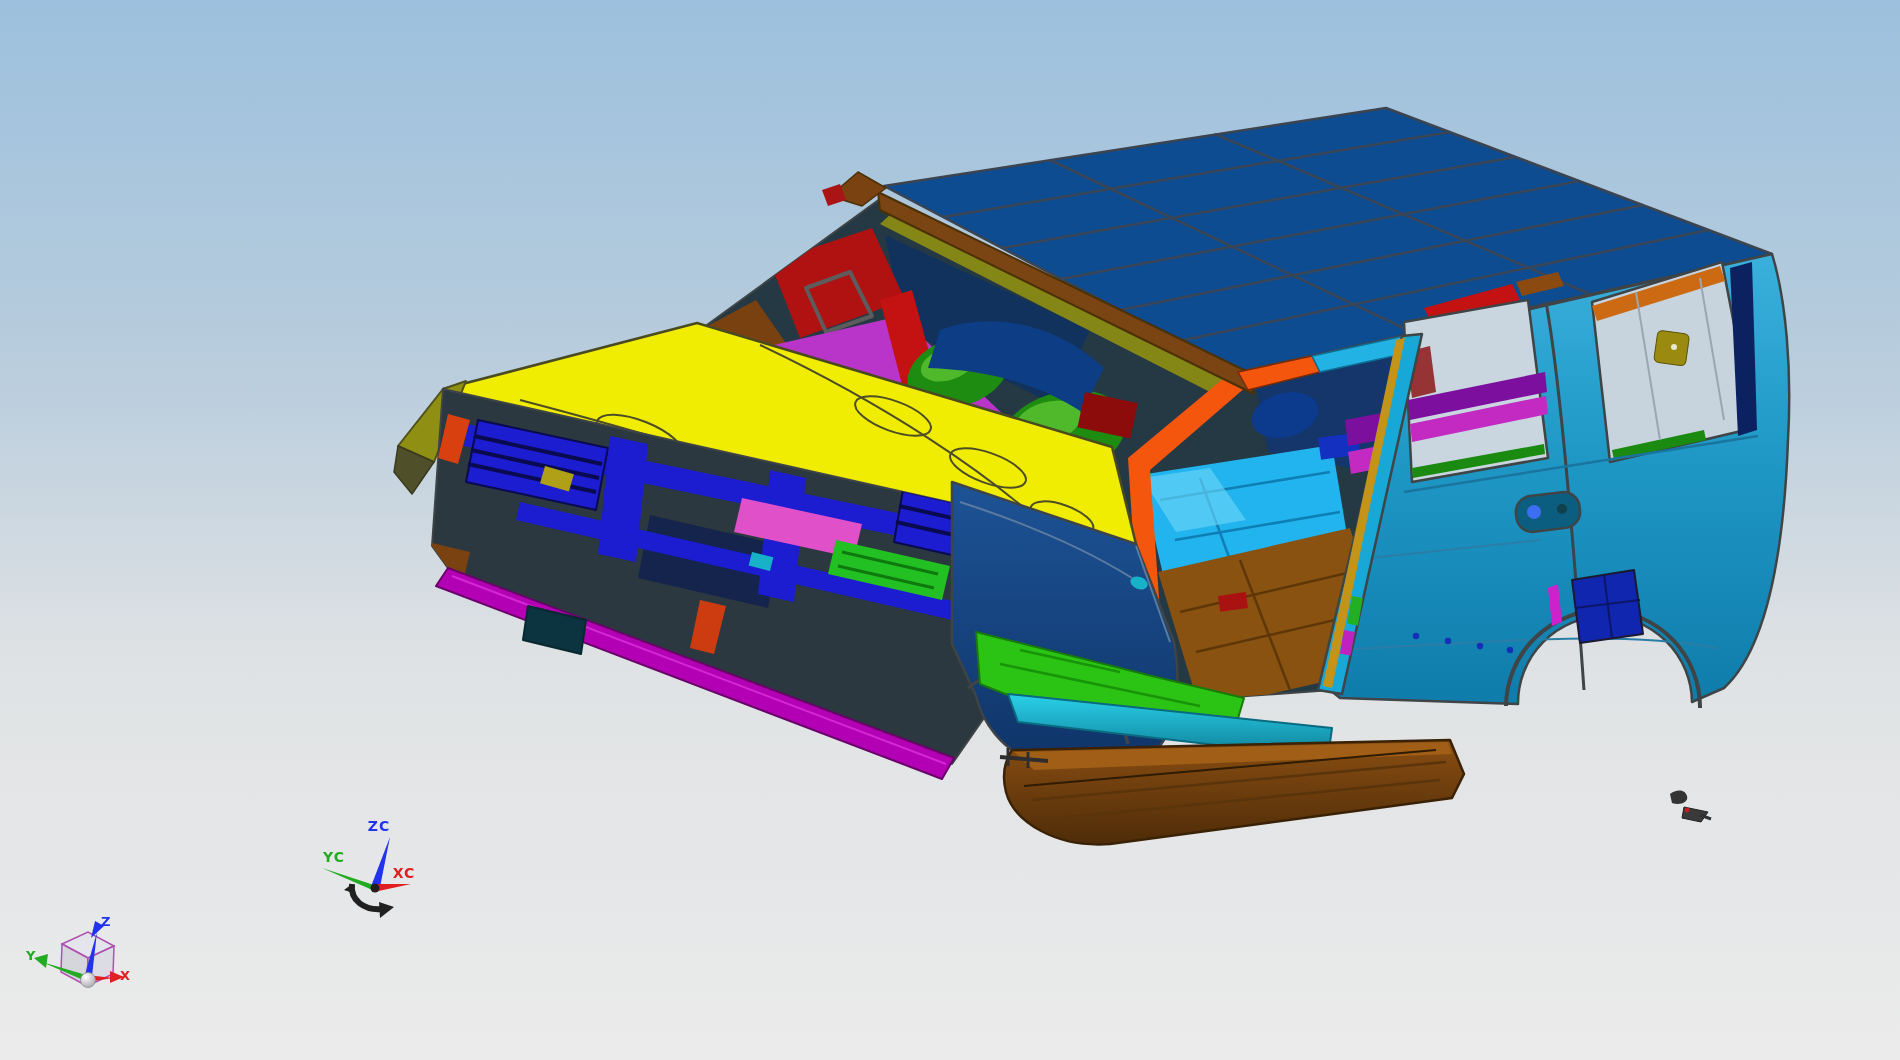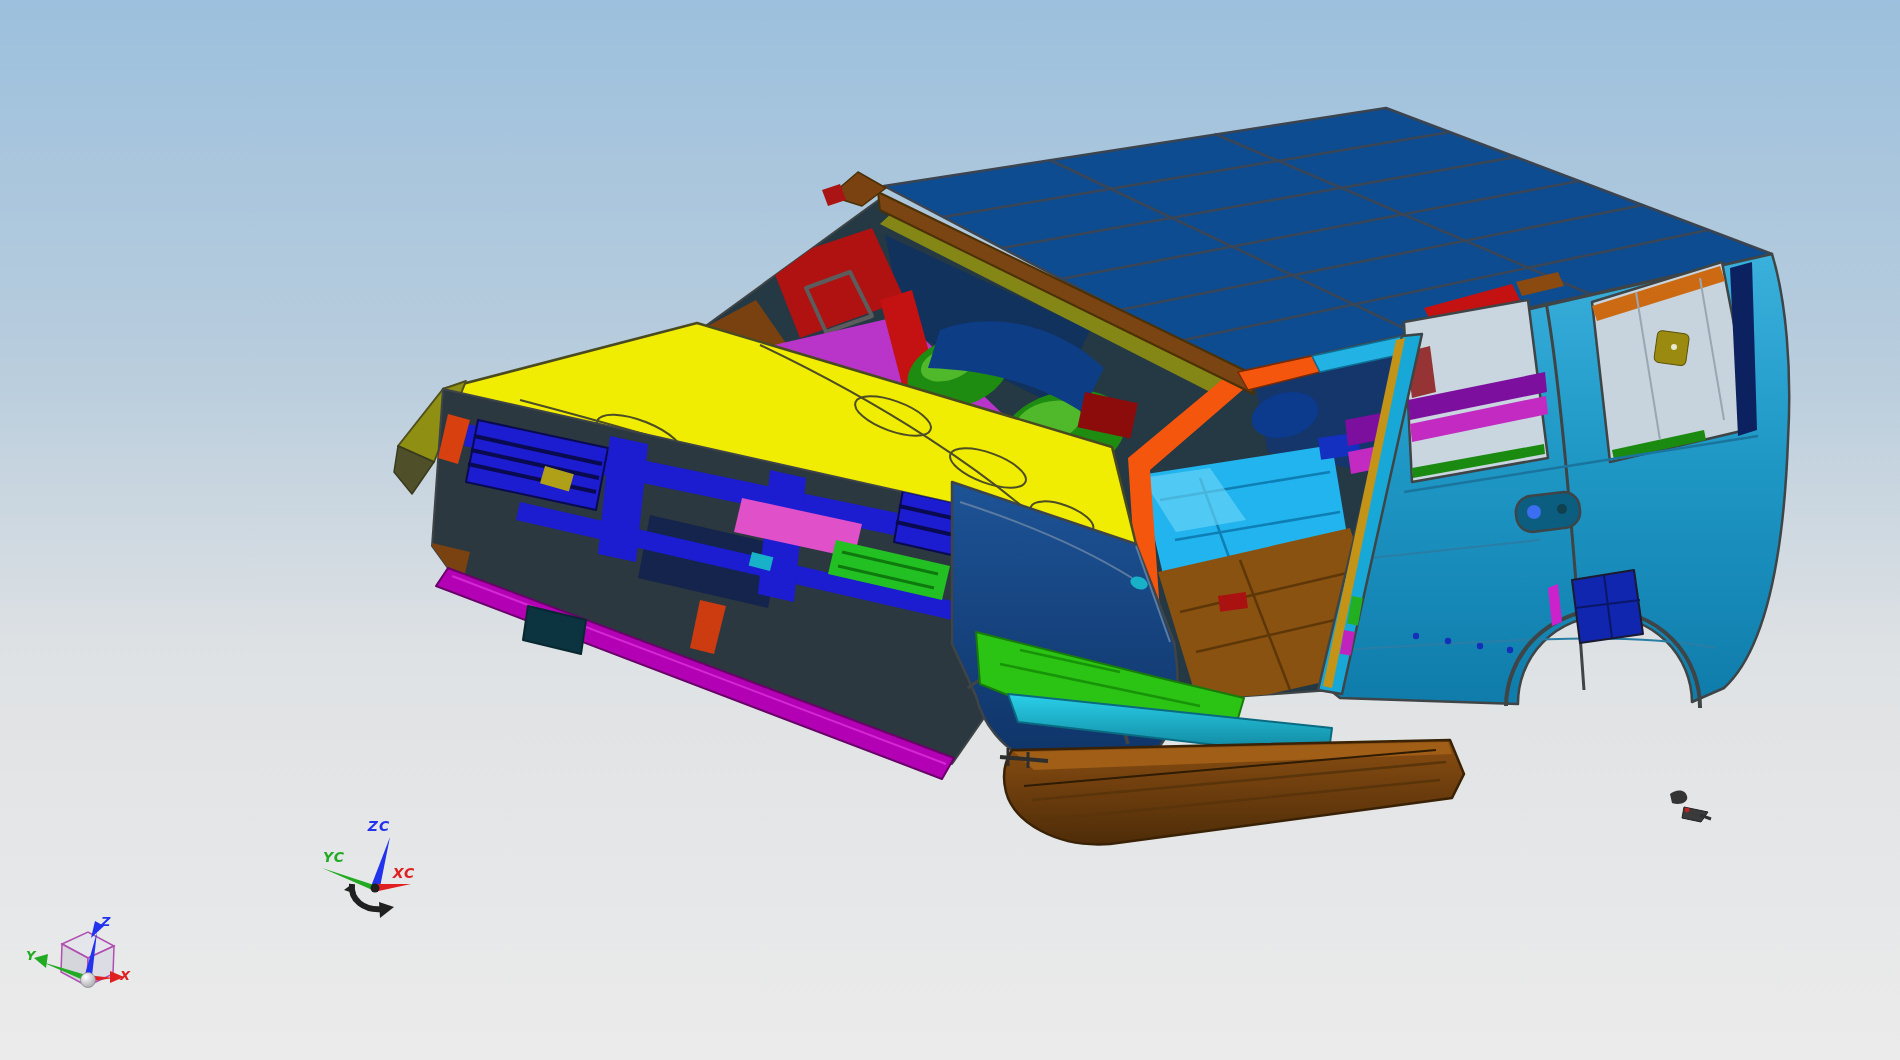--- a/index.html
+++ b/index.html
@@ -1,17 +1,17 @@
 <!DOCTYPE html>
 <html><head>
 <meta charset="utf-8">
 <style>
   html,body{margin:0;padding:0;background:#dfe3e6;}
   .stage{position:relative;width:1900px;height:1060px;overflow:hidden;
-         font-family:"DejaVu Sans","Liberation Sans",sans-serif;font-style:italic;}
+         font-family:"DejaVu Sans","Liberation Sans",sans-serif;}
   svg{display:block}
   text.axis-label{font-family:"DejaVu Sans","Liberation Sans",sans-serif;
                   font-size:14px;font-weight:bold;letter-spacing:1px;}
   text.axis-label-small{font-family:"DejaVu Sans","Liberation Sans",sans-serif;
                   font-size:13px;font-weight:bold;}
 </style>
 </head>
 <body>
 
 <div class="stage">

